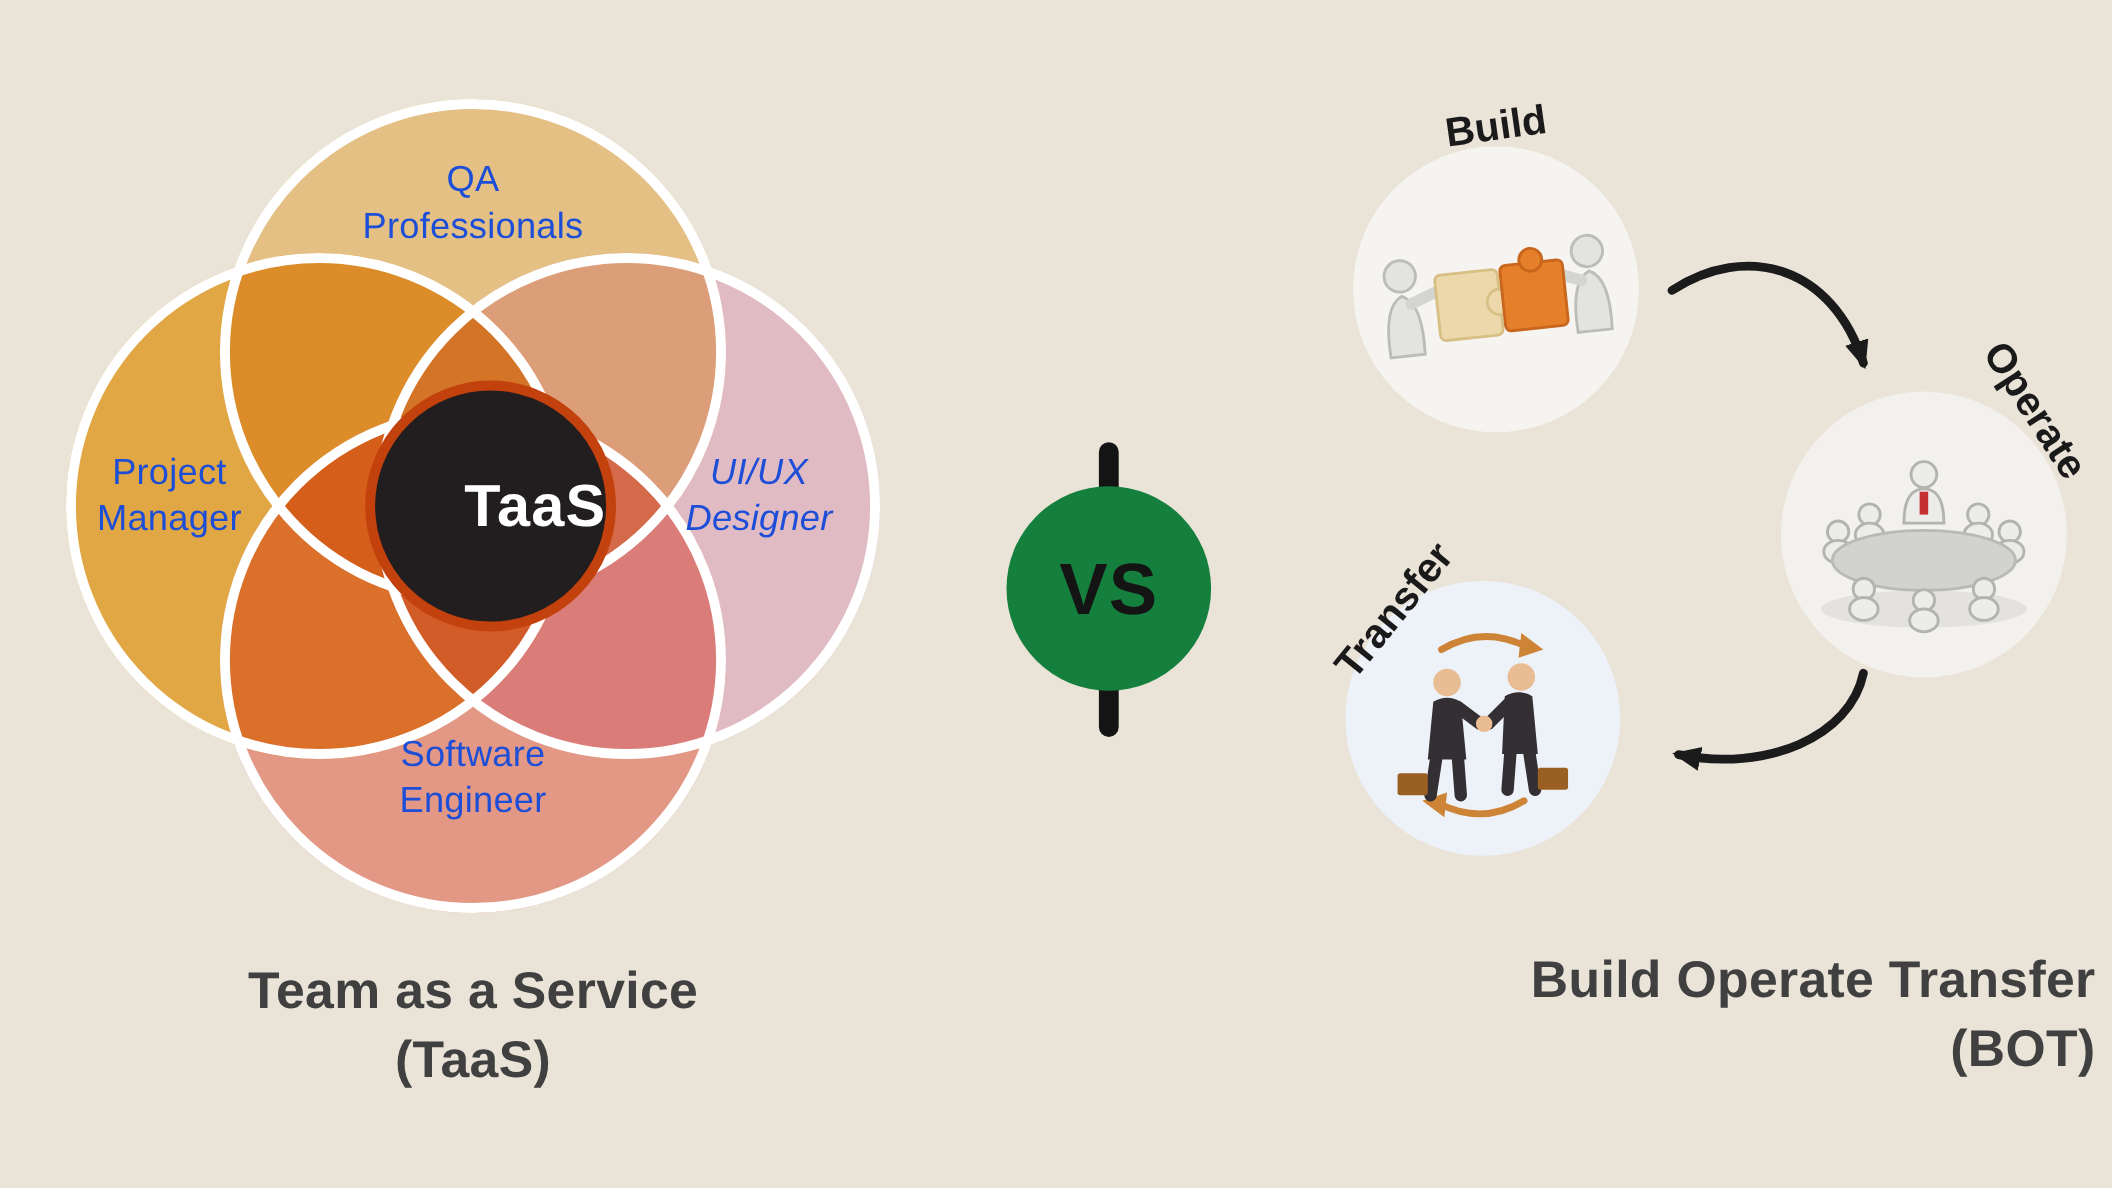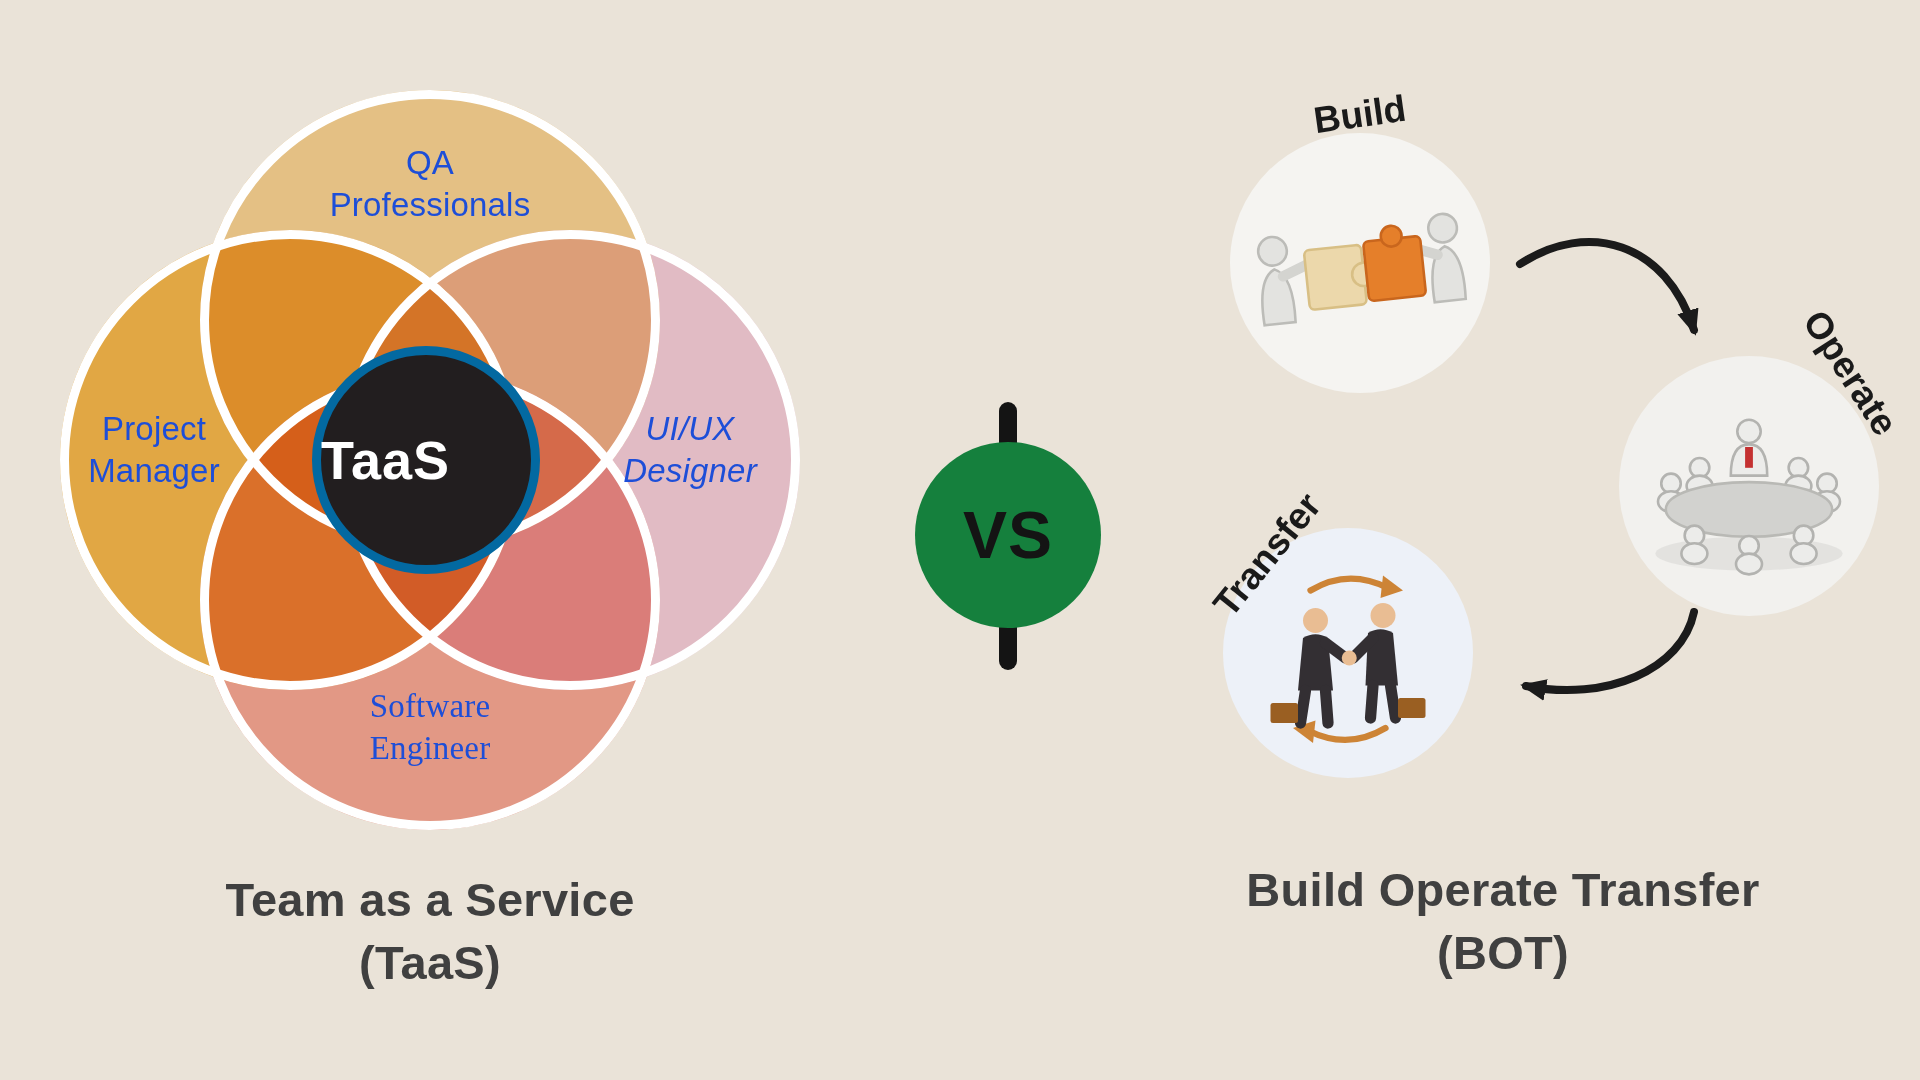--- a/index.html
+++ b/index.html
@@ -18,30 +18,30 @@
                 border:9px solid #ffffff; z-index:2; }
   .rim-qa { left:200px; top:90px; }
   .rim-pm { left:60px;  top:230px; }
   .rim-ux { left:340px; top:230px; }
   .rim-se { left:200px; top:370px; }
   .venn-label { position:absolute; z-index:3; text-align:center; font-size:33px;
                 line-height:1.28; color:#1d4ed8; white-space:pre-line; letter-spacing:.2px; }
   .label-qa { left:270px; top:142px; width:320px; }
   .label-pm { left:34px;  top:408px; width:240px; }
   .label-ux { left:575px; top:408px; width:230px;font-style:italic; }
-  .label-se { left:270px; top:685px; width:320px;font-family:Liberation Serif, serif; }
-  .taas-center { position:absolute; left:312px; top:346px; width:228px; height:228px;
-                 border-radius:50%; background:#221e1f; border:9px solid #0369a1; z-index:4;
-                 display:flex; align-items:center; justify-content:flex-start; }
+  .label-se { left:270px; top:664px; width:320px; }
+  .taas-center { position:absolute; left:332px; top:346px; width:228px; height:228px;
+                 border-radius:50%; background:#221e1f; border:9px solid #c2410c; z-index:4;
+                 display:flex; align-items:center; justify-content:flex-end; }
   .taas-center span { color:#ffffff; font-size:54px; font-weight:bold; letter-spacing:1px; }
 
   .section-title { position:absolute; text-align:center; font-size:47px; font-weight:bold;
                    color:#404040; line-height:1.35; white-space:pre-line; letter-spacing:.3px; }
   .taas-title { left:80px;  top:868px; width:700px; }
-  .bot-title  { left:1153px; top:858px; width:700px; }
+  .bot-title  { left:1205px; top:858px; width:700px;text-align:right; }
 
   
   .vs-bar { position:absolute; left:999px; width:18px; height:58px; border-radius:10px;
             background:#141414; z-index:5; }
   .vs-bar-top { top:402px; }
   .vs-bar-bottom { top:612px; }
   .vs-circle { position:absolute; left:915px; top:442px; width:186px; height:186px;
                border-radius:50%; background:#15803d; z-index:6;
                display:flex; align-items:center; justify-content:center; }
   .vs-circle span { font-size:66px; font-weight:bold; color:#141414; letter-spacing:1px; }

